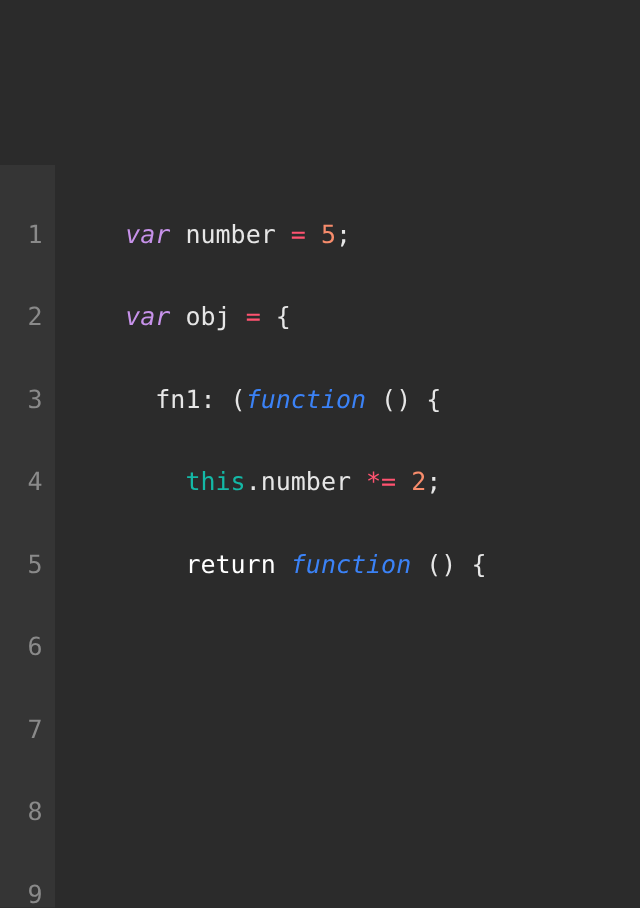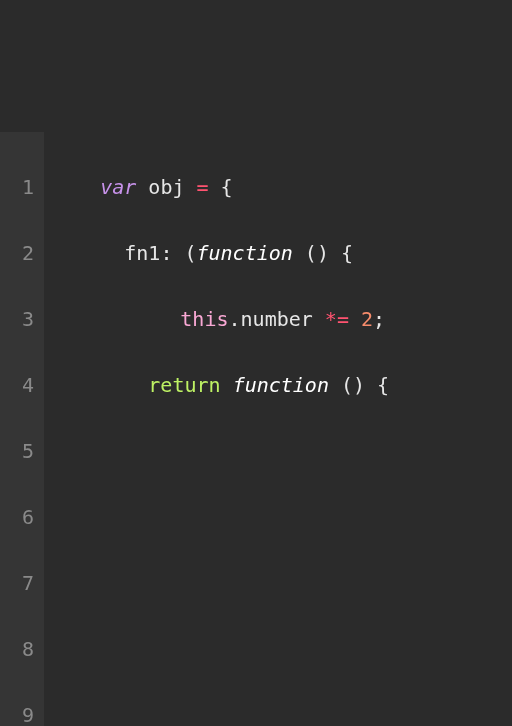--- a/index.html
+++ b/index.html
@@ -25,23 +25,23 @@
       flex-shrink: 0;
       min-width: 44px;
     }
     .code {
       padding: 6px 0 6px 8px;
       color: #e6e6e6;
     }
     .line { display: block; }
     .ln { display: block; }
     .kw-var { color: #c792ea; font-style: italic; }
-    .kw-this { color: #f9a8d4; margin-left: 32px; }
-    .kw-return { color: #bef264; }
-    .kw-func { color: #ffffff; font-style: italic; }
+    .kw-this { color: #14b8a6; }
+    .kw-return { color: #ffffff; }
+    .kw-func { color: #3b82f6; font-style: italic; }
     .ident { color: #e6e6e6; }
     .prop { color: #e6e6e6; }
     .num { color: #f78c6c; }
     .op { color: #ff5370; }
     .punct { color: #e6e6e6; }
   </style>
 </head>
 <body>
 
 
@@ -64,20 +64,21 @@
 
 
 
 
 
 
 
 
   </div>
   <div class="code">
+<span class="line"><span>    </span><span class="kw-var">var</span><span> </span><span class="ident">number</span><span class="op"> = </span><span class="num">5</span><span class="punct">;</span></span>
 <span class="line"><span>    </span><span class="kw-var">var</span><span> </span><span class="ident">obj</span><span class="op"> = </span><span class="punct">{</span></span>
 <span class="line"><span>      </span><span class="prop">fn1</span><span class="punct">: (</span><span class="kw-func">function</span><span class="punct"> () {</span></span>
 <span class="line"><span>        </span><span class="kw-this">this</span><span class="punct">.</span><span class="prop">number</span><span> </span><span class="op">*=</span><span> </span><span class="num">2</span><span class="punct">;</span></span>
 <span class="line"><span>        </span><span class="kw-return">return</span><span> </span><span class="kw-func">function</span><span class="punct"> () {</span></span>
 
 
 
 
 
 

